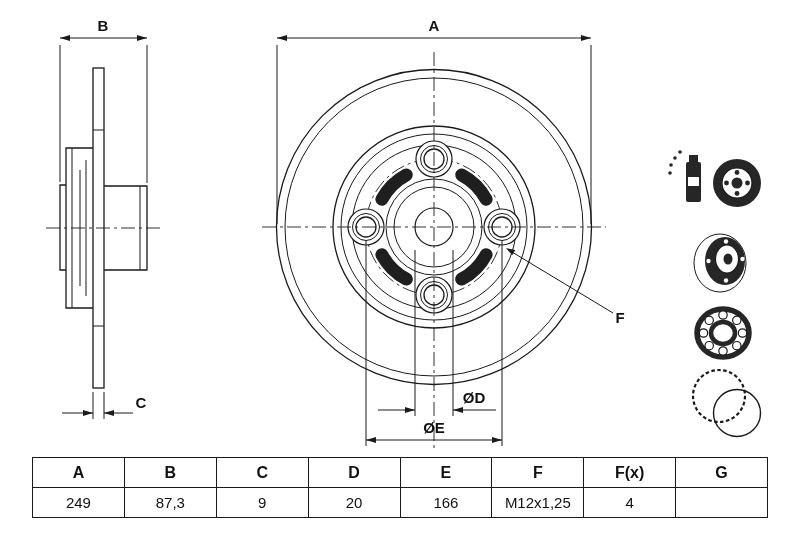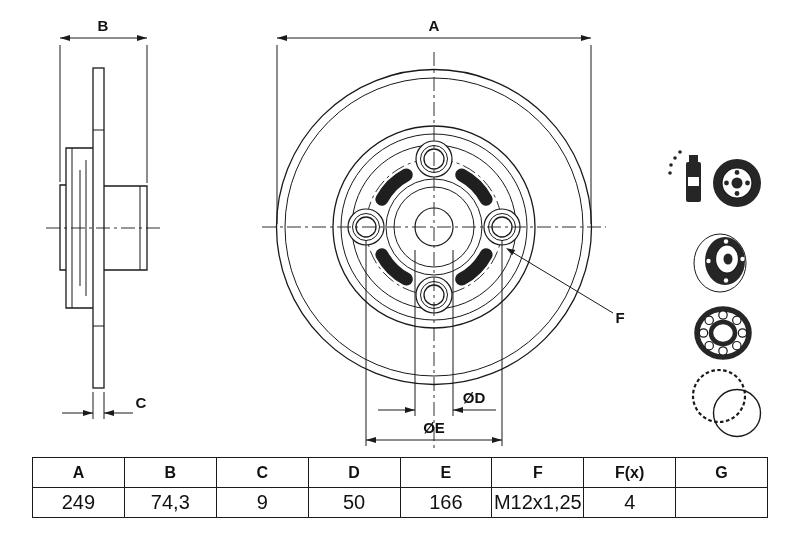--- a/index.html
+++ b/index.html
@@ -11,21 +11,21 @@
   .dim{stroke:#1a1a1a;stroke-width:1;fill:none;}
   .cl{stroke:#1a1a1a;stroke-width:0.9;fill:none;stroke-dasharray:14 4 3 4;}
   .arr{fill:#1a1a1a;stroke:none;}
   .lbl{font-family:"Liberation Sans",sans-serif;font-weight:bold;font-size:15px;fill:#111;}
   .slot{fill:none;stroke:#1f1f1f;stroke-width:13;stroke-linecap:round;}
   .wfill{fill:#fff;stroke:#1a1a1a;stroke-width:1.2;}
   .dk{fill:#262626;stroke:none;}
   table{border-collapse:collapse;margin:2px 0 0 32px;width:736px;table-layout:fixed;}
   th,td{border:1.5px solid #1a1a1a;height:29px;text-align:center;padding:0;vertical-align:middle;}
   th{font-size:16px;font-weight:bold;color:#111;}
-  td{font-size:20px;font-weight:normal;color:#111;}
+  td{font-size:15px;font-weight:normal;color:#111;}
 </style>
 </head>
 <body>
 
 <div class="drawing">
 <svg width="800" height="455" viewBox="0 0 800 455">
 
   <g>
 
     <rect x="93" y="68" width="11" height="320" class="ol"></rect>
@@ -200,22 +200,22 @@
       <th>D</th>
       <th>E</th>
       <th>F</th>
       <th>F(x)</th>
       <th>G</th>
     </tr>
   </thead>
   <tbody>
     <tr>
       <td>249</td>
-      <td>74,3</td>
+      <td>87,3</td>
       <td>9</td>
-      <td>50</td>
+      <td>20</td>
       <td>166</td>
       <td>M12x1,25</td>
       <td>4</td>
       <td></td>
     </tr>
   </tbody>
 </table>
 
 </body></html>

